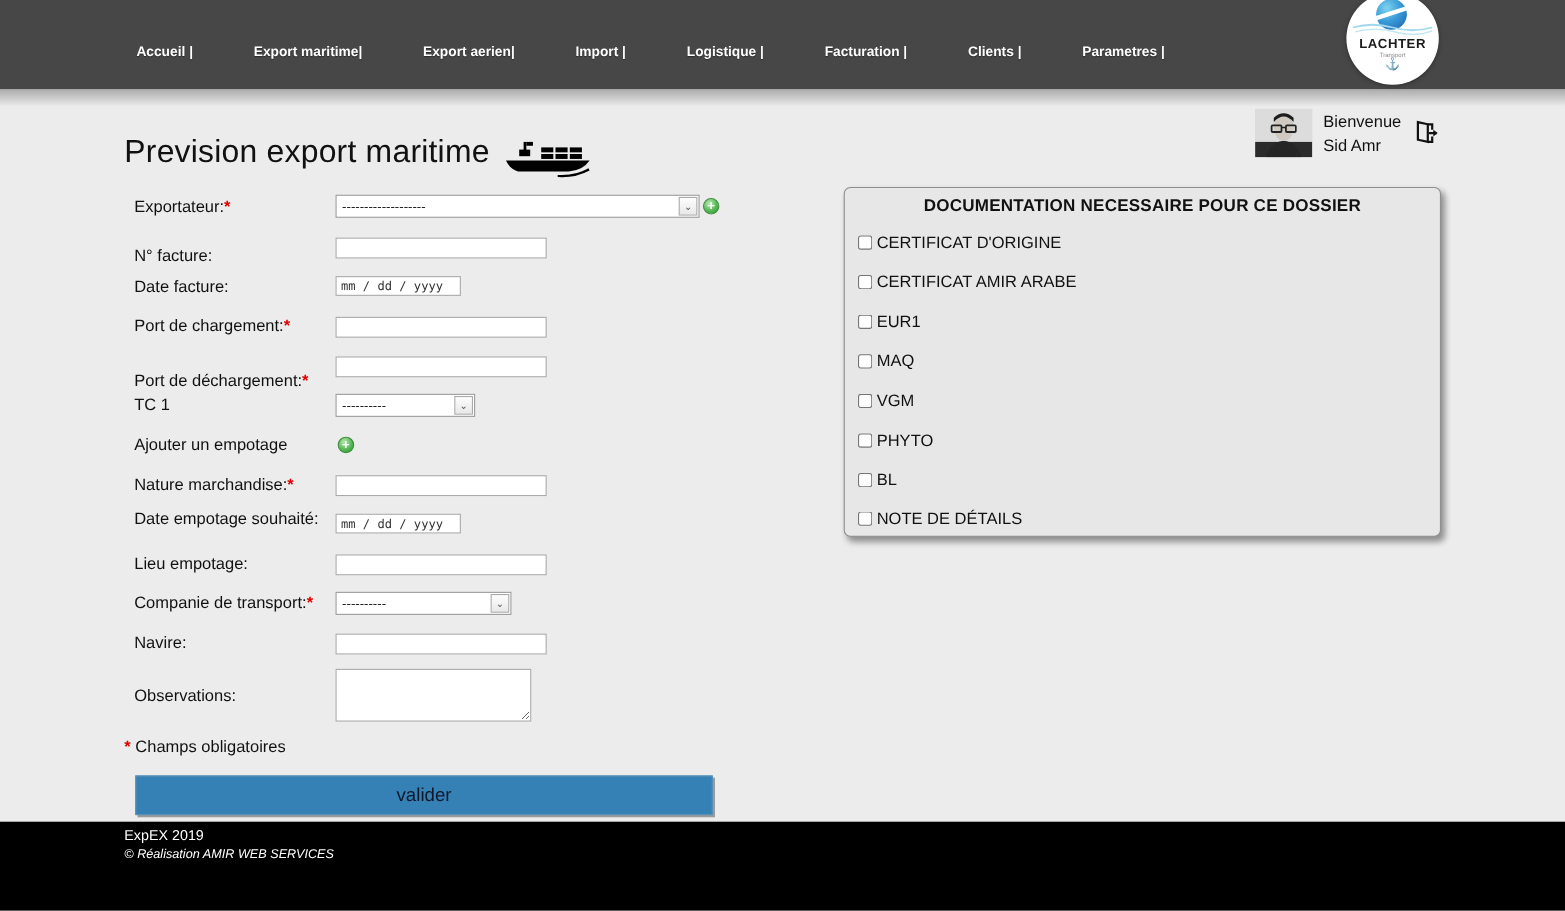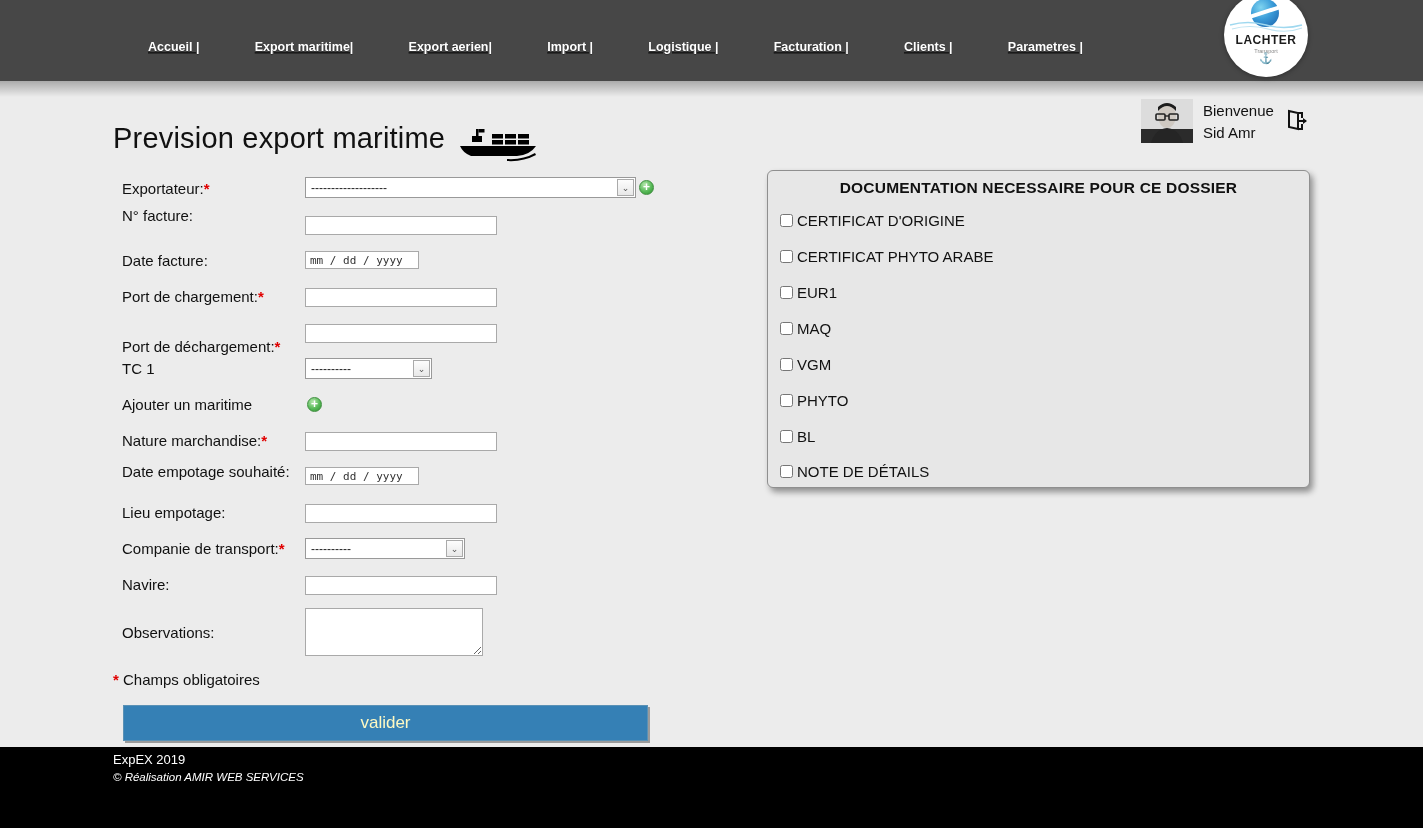--- a/index.html
+++ b/index.html
@@ -13,22 +13,22 @@
   
   .navbar {
     position:absolute; top:0; left:0; width:1423px; height:81px;
     background:#474747; z-index:10;
   }
   .navbar-shadow {
     position:absolute; top:81px; left:0; width:1423px; height:16px;
     background:linear-gradient(to bottom, rgba(0,0,0,0.28), rgba(0,0,0,0)); z-index:5;
   }
   .nav-items {
-    position:absolute; left:148px; top:0; width:935px; height:93px;
-    display:flex; align-items:center; justify-content:space-between;text-decoration:underline;
+    position:absolute; left:124px; top:0; width:935px; height:93px;
+    display:flex; align-items:center; justify-content:space-between;
   }
   .nav-item {
     color:#ffffff; font-size:12.5px; font-weight:bold; cursor:pointer;
     text-shadow:0 1px 1px rgba(0,0,0,.4); white-space:nowrap;
   }
   
   .logo-circle {
     position:absolute; left:1224px; top:-7px; width:84px; height:84px;
     background:#ffffff; border-radius:50%;
     box-shadow:0 1px 5px rgba(0,0,0,.35);
@@ -103,21 +103,21 @@
     line-height:13px; text-align:center; cursor:pointer;
   }
   .textarea {
     position:absolute; left:305px; top:608px; width:178px; height:48px;
     border:1px solid #a9a9a9; background:#ffffff; resize:both;
     font-family:"Liberation Sans", sans-serif; font-size:13px;
   }
   .required-note { position:absolute; left:113px; top:671px; font-size:15px; color:#111; }
   .submit-btn {
     position:absolute; left:123px; top:705px; width:525px; height:36px;
-    background:#3580b5; border:1px solid #5a91b5; color:#fef9c3;
+    background:#3580b5; border:1px solid #5a91b5; color:#0f172a;
     font-size:17px; font-family:"Liberation Sans", sans-serif;
     cursor:pointer; box-shadow:2px 2px 0 #9b9b9b;
   }
   
   .doc-panel {
     position:absolute; left:767px; top:170px; width:543px; height:318px;
     background:#e7e7e7; border:1px solid #8f8f8f; border-radius:6px;
     box-shadow:3px 4px 6px rgba(0,0,0,.4);
   }
   .doc-title {
@@ -206,39 +206,39 @@
   </svg>
 </div>
 
 <div class="form-label" style="top:180px"><span>Exportateur:</span><span class="req">*</span></div>
 <div class="select-box" style="top:177px; width:331px">
   <span class="select-text">-------------------</span>
   <span class="select-arrow">⌄</span>
 </div>
 <div class="add-btn" style="left:639px; top:180px">+</div>
 
-<div class="form-label" style="top:207px"><span>N° facture:</span></div>
+<div class="form-label" style="top:224px"><span>N° facture:</span></div>
 <input class="txt-input" style="top: 216px;" type="text">
 
 <div class="form-label" style="top:252px"><span>Date facture:</span></div>
 <div class="date-input" style="top:251px">mm / dd / yyyy</div>
 
 <div class="form-label" style="top:288px"><span>Port de chargement:</span><span class="req">*</span></div>
 <input class="txt-input" style="top: 288px;" type="text">
 
 <div class="form-label" style="top:338px"><span>Port de déchargement:</span><span class="req">*</span></div>
 <input class="txt-input" style="top: 324px;" type="text">
 
 <div class="form-label" style="top:360px"><span>TC 1</span></div>
 <div class="select-box" style="top:358px; width:127px">
   <span class="select-text">----------</span>
   <span class="select-arrow">⌄</span>
 </div>
 
-<div class="form-label" style="top:396px"><span>Ajouter un maritime</span></div>
+<div class="form-label" style="top:396px"><span>Ajouter un empotage</span></div>
 <div class="add-btn" style="left:307px; top:397px">+</div>
 
 <div class="form-label" style="top:432px"><span>Nature marchandise:</span><span class="req">*</span></div>
 <input class="txt-input" style="top: 432px;" type="text">
 
 <div class="form-label" style="top:463px"><span>Date empotage souhaité:</span></div>
 <div class="date-input" style="top:467px">mm / dd / yyyy</div>
 
 <div class="form-label" style="top:504px"><span>Lieu empotage:</span></div>
 <input class="txt-input" style="top: 504px;" type="text">
@@ -260,21 +260,21 @@
 <button class="submit-btn">valider</button>
 
 <div class="doc-panel">
   <div class="doc-title">DOCUMENTATION NECESSAIRE POUR CE DOSSIER</div>
   <div class="doc-row" style="top:41px">
     <input type="checkbox" style="">
     <span class="doc-label">CERTIFICAT D'ORIGINE</span>
   </div>
   <div class="doc-row" style="top:77px">
     <input type="checkbox" style="">
-    <span class="doc-label">CERTIFICAT PHYTO ARABE</span>
+    <span class="doc-label">CERTIFICAT AMIR ARABE</span>
   </div>
   <div class="doc-row" style="top:113px">
     <input type="checkbox" style="">
     <span class="doc-label">EUR1</span>
   </div>
   <div class="doc-row" style="top:149px">
     <input type="checkbox" style="">
     <span class="doc-label">MAQ</span>
   </div>
   <div class="doc-row" style="top:185px">

